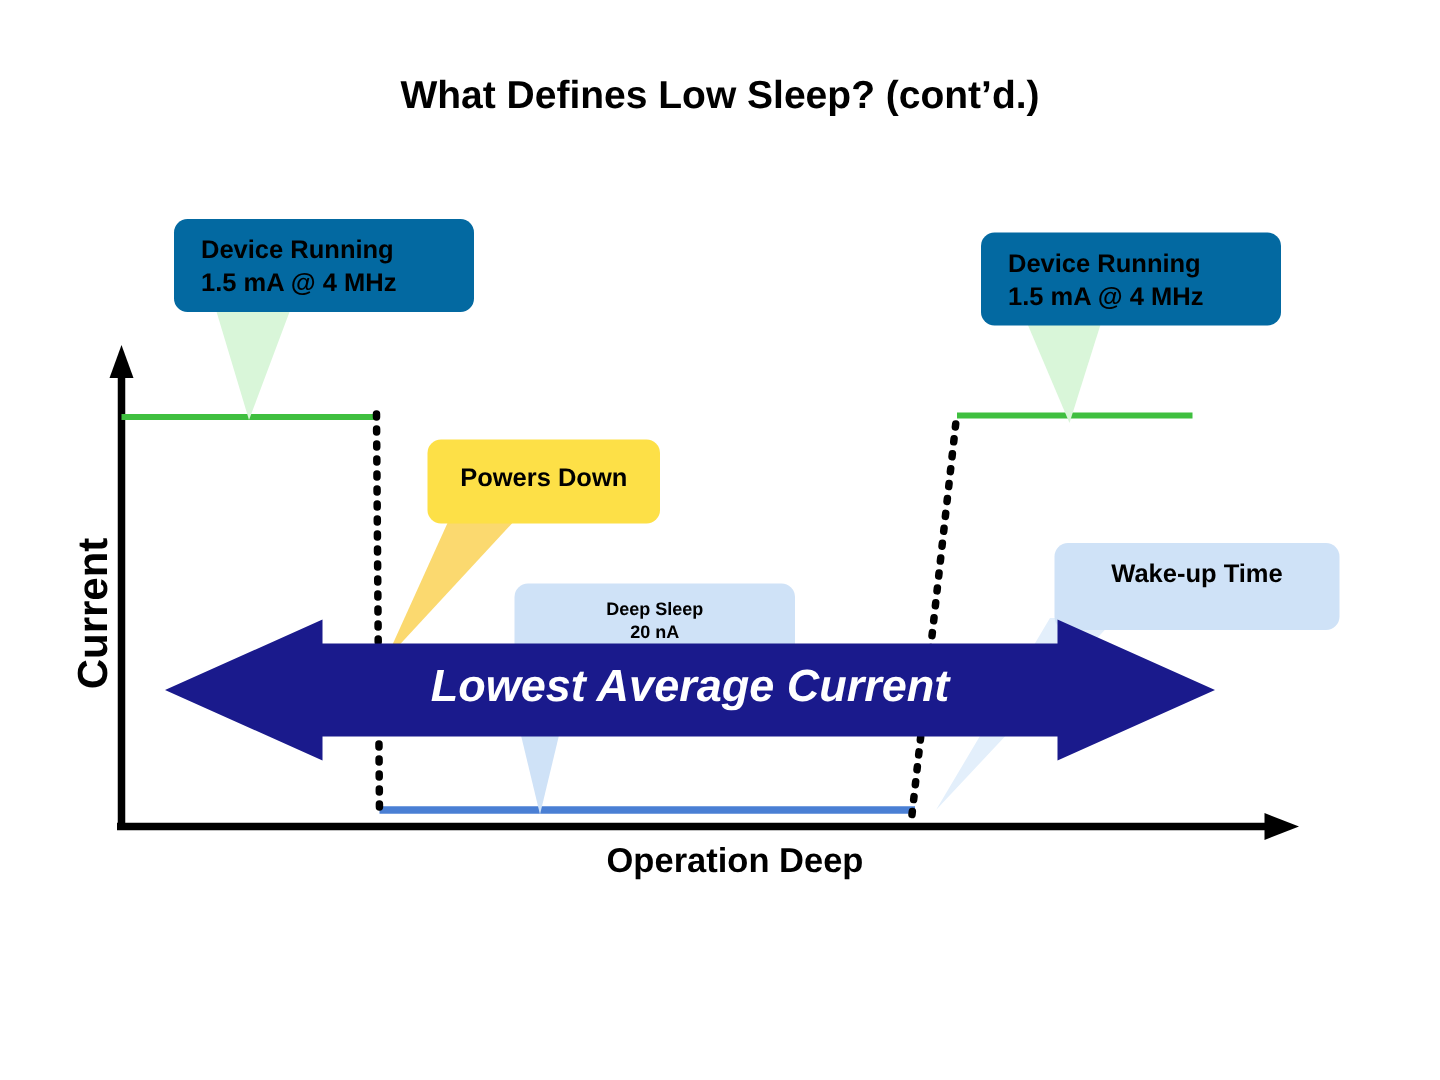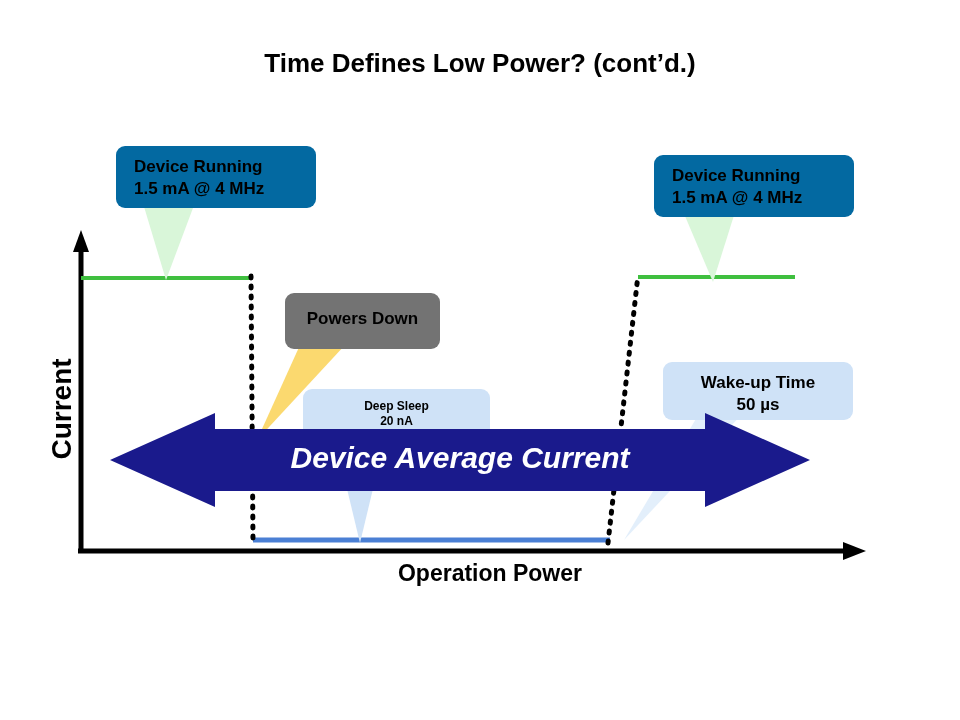--- a/index.html
+++ b/index.html
@@ -51,22 +51,22 @@
     box-sizing:border-box;
     border-radius:9px;
     font-weight:bold;
     color:#000000;
     line-height:1.28;
     z-index:6;
   }
   .callout .l1,.callout .l2{display:block;white-space:nowrap;}
 
   .cal-green{background:#0369a1;}
-  .cal-yellow{background:#737373;}
-  .cal-blue{background:#cfe2f7;}
+  .cal-yellow{background:#fde047;}
+  .cal-blue{background:#cfe2f7;margin-left:40px;}
 
   .run-left{left:116px;  top:146px; width:200px; height:62px; padding:10px 0 0 18px; font-size:17px;}
   .run-right{left:654px; top:155px; width:200px; height:62px; padding:10px 0 0 18px; font-size:17px;}
   .powers{left:285px; top:293px; width:155px; height:56px; padding:15px 0 0 0; text-align:center; font-size:17px;}
   .deep{left:303px; top:389px; width:187px; height:62px; padding:10px 0 0 0; text-align:center; font-size:12px;}
   .wake{left:663px; top:362px; width:190px; height:58px; padding:10px 0 0 0; text-align:center; font-size:17px;}
 
   
   .tail-svg{position:absolute;left:0;top:0;width:960px;height:720px;}
   .tails-back{z-index:4;}
@@ -86,54 +86,54 @@
     color:#ffffff;
     z-index:9;
     white-space:nowrap;
   }
 </style>
 </head>
 <body>
 
 <div id="stage">
 
-  <div class="title">Time Defines Low Power? (cont’d.)</div>
+  <div class="title">What Defines Low Sleep? (cont’d.)</div>
 
   <svg class="axis-svg" viewBox="0 0 960 720">
 
     <line x1="81" y1="247" x2="81" y2="553" stroke="#000000" stroke-width="5"></line>
     <polygon points="81,230 73,252 89,252" fill="#000000"></polygon>
 
     <line x1="78" y1="551" x2="848" y2="551" stroke="#000000" stroke-width="5"></line>
     <polygon points="866,551 843,542 843,560" fill="#000000"></polygon>
   </svg>
 
   <div class="ylabel">Current</div>
-  <div class="xlabel">Operation Power</div>
+  <div class="xlabel">Operation Deep</div>
 
   <svg class="wave-svg" viewBox="0 0 960 720">
     <line x1="81" y1="278" x2="250" y2="278" stroke="#3fbf3f" stroke-width="4"></line>
     <line x1="638" y1="277" x2="795" y2="277" stroke="#3fbf3f" stroke-width="4"></line>
     <line x1="253" y1="540" x2="610" y2="540" stroke="#4a7fd4" stroke-width="5"></line>
     <line x1="251" y1="276" x2="253" y2="543" stroke="#000000" stroke-width="5" stroke-dasharray="2 8" stroke-linecap="round"></line>
     <line x1="608" y1="543" x2="638" y2="275" stroke="#000000" stroke-width="5" stroke-dasharray="2 8" stroke-linecap="round"></line>
   </svg>
 
   <svg class="tail-svg tails-back" viewBox="0 0 960 720">
     <polygon points="142,200 196,200 166,280" fill="#d9f6d9"></polygon>
     <polygon points="682,209 736,209 713,282" fill="#d9f6d9"></polygon>
     <polygon points="336,443 384,443 360,543" fill="#cfe2f7"></polygon>
     <polygon points="700,412 744,412 624,540" fill="#e3effb"></polygon>
     <polygon points="300,345 345,345 257,440" fill="#fbd96f"></polygon>
   </svg>
 
   <svg class="bigarrow-svg" viewBox="0 0 960 720">
     <polygon points="110,460 215,413 215,429 705,429 705,413 810,460 705,507 705,491 215,491 215,507" fill="#1a1a8c"></polygon>
   </svg>
-  <div class="bigarrow-label">Device Average Current</div>
+  <div class="bigarrow-label">Lowest Average Current</div>
 
   <div class="callout cal-green run-left">
     <span class="l1">Device Running</span>
     <span class="l2">1.5 mA @ 4 MHz</span>
   </div>
 
   <div class="callout cal-green run-right">
     <span class="l1">Device Running</span>
     <span class="l2">1.5 mA @ 4 MHz</span>
   </div>
@@ -142,16 +142,15 @@
     <span class="l1">Powers Down</span>
   </div>
 
   <div class="callout cal-blue deep">
     <span class="l1">Deep Sleep</span>
     <span class="l2">20 nA</span>
   </div>
 
   <div class="callout cal-blue wake">
     <span class="l1">Wake-up Time</span>
-    <span class="l2">50 µs</span>
   </div>
 
 </div>
 
 </body></html>

